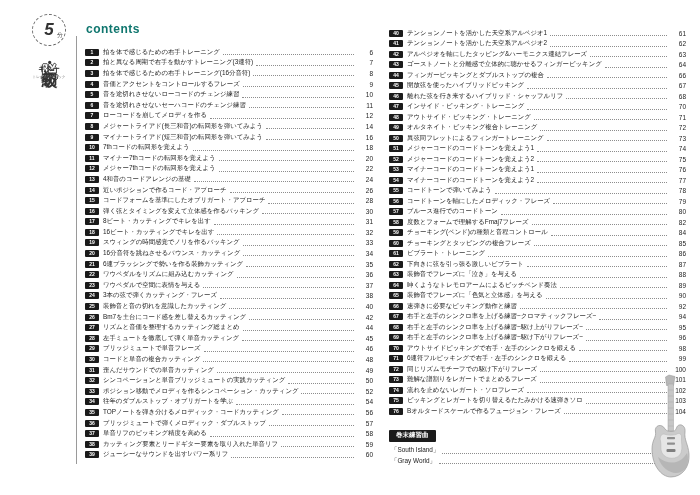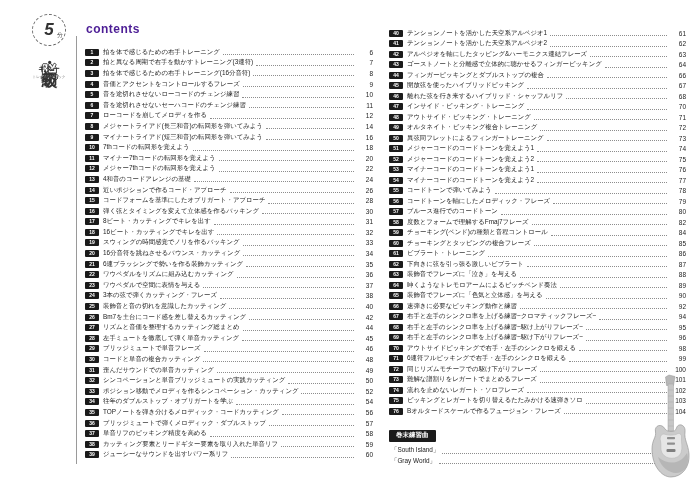--- a/index.html
+++ b/index.html
@@ -27,21 +27,21 @@
     font-family:"Liberation Serif","DejaVu Serif",serif;
   }
   .vtitle .outlined { color:#fff; text-shadow:-1px 0 #444,1px 0 #444,0 -1px #444,0 1px #444; }
   .sub1 { font-size:7px; font-weight:bold; color:#333; margin-top:2px; }
   .sub2 { font-size:4px; color:#777; transform:scale(0.9); }
 
   .divider { position:absolute; left:76px; top:36px; width:1px; height:428px; background:#9a9a9a; }
 
   .contents-title {
     position:absolute; left:86px; top:22px;
-    font-size:12px; font-weight:bold; letter-spacing:0.5px; color:#4c1d95;
+    font-size:12px; font-weight:bold; letter-spacing:0.5px; color:#0f766e;
   }
 
   .col { position:absolute; display:flex; flex-direction:column; }
   .col-left  { left:85px;  top:47px; width:288px; }
   .col-right { left:389px; top:28px; width:297px; }
 
   .row { display:flex; align-items:center; height:10.6px; flex:none; }
   .col-right .row { height:10.5px; }
   .num-badge {
     width:14px; height:7px; flex:none;

